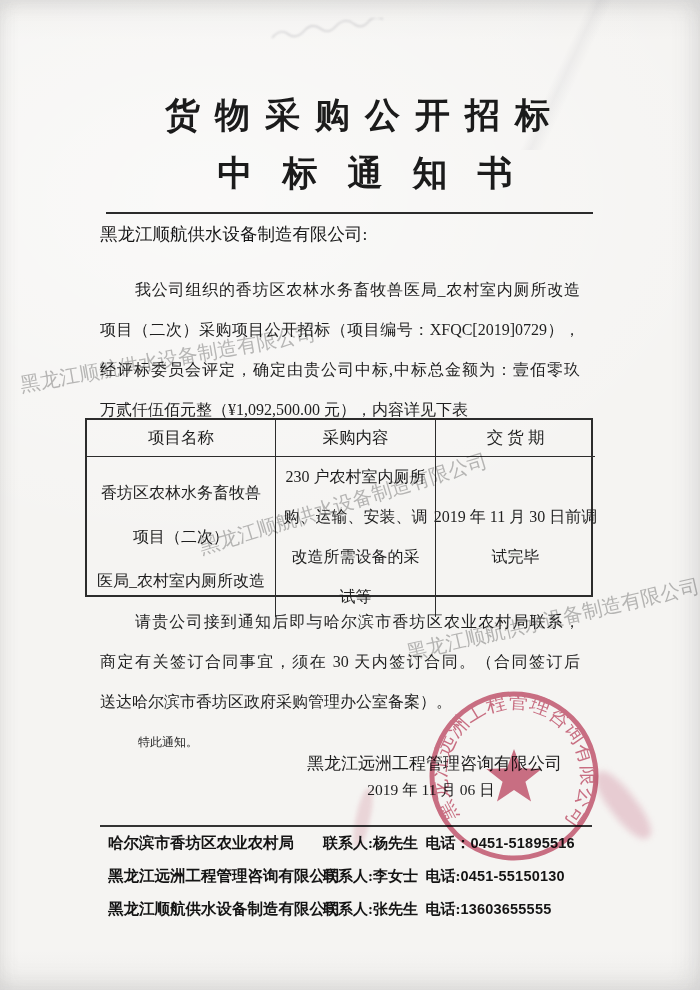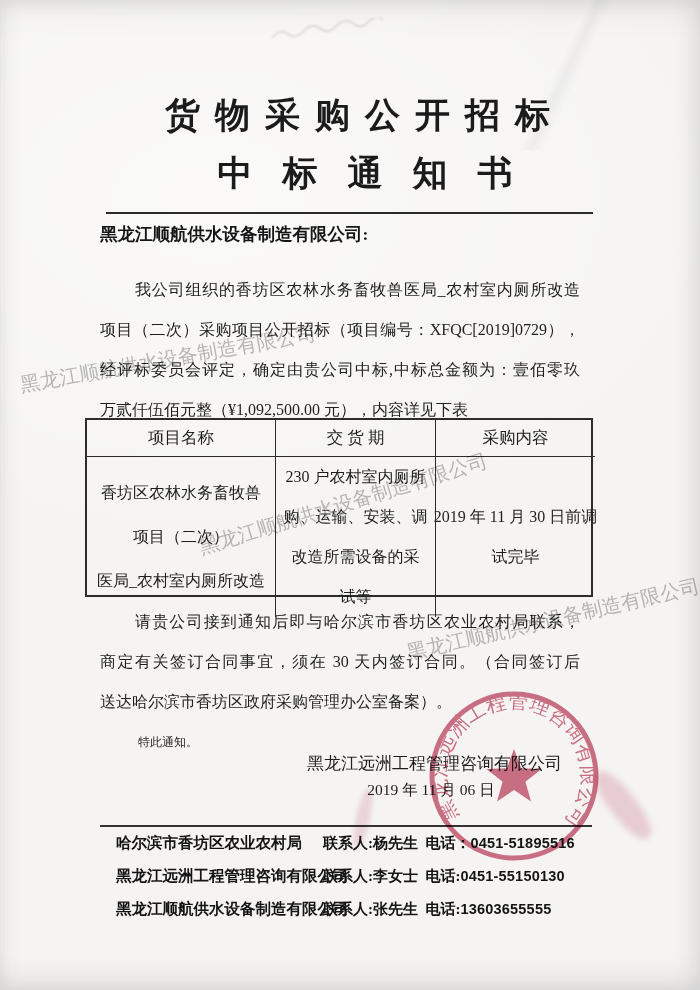--- a/index.html
+++ b/index.html
@@ -14,21 +14,21 @@
     font-family:"Liberation Serif","DejaVu Serif",serif;
     color:#222;
   }
   .abs{position:absolute;}
   
   .title{left:0;width:700px;text-align:center;font-weight:bold;color:#1b1b1b;}
   .title1{top:92px;font-size:35px;letter-spacing:15px;padding-left:15px;}
   .title2{top:150px;font-size:35px;letter-spacing:30px;padding-left:30px;}
   .hdr-rule{top:212px;left:106px;width:487px;height:2px;background:#2b2b2b;}
   
-  .recipient{top:222px;left:100px;font-size:17.5px;font-weight:bold;color:#161616;}
+  .recipient{top:222px;left:100px;font-size:17.5px;font-weight:normal;color:#161616;}
   
   .para{left:100px;width:480px;font-size:16px;color:#1f1f1f;}
   .para .ln{line-height:40px;height:40px;text-align:justify;text-align-last:justify;text-justify:inter-character;white-space:nowrap;}
   .para .ln.last{text-align-last:left;}
   .para .ln.ind{text-indent:35px;}
   .p1{top:270px;}
   .p2{top:602px;}
   .closing{top:722px;left:138px;font-size:12px;line-height:40px;height:40px;color:#1f1f1f;}
   
   .biao{top:418px;left:85px;width:508px;height:179px;display:grid;
@@ -39,21 +39,21 @@
   .biao .bt{border-top:1.5px solid #2c2c2c;}
   .biao .hc{font-size:16.5px;}
   .cell-ln40{line-height:40px;height:40px;white-space:nowrap;}
   .cell-ln44{line-height:44px;height:44px;white-space:nowrap;}
   
   .signer{top:752px;left:100px;width:462px;text-align:right;font-size:17px;color:#1d1d1d;}
   .sdate{top:780px;left:300px;width:262px;text-align:center;font-size:15.5px;color:#1d1d1d;}
   .bot-rule{top:825px;left:100px;width:492px;height:2px;background:#333;}
   
   .frow{left:100px;width:560px;height:26px;font-weight:bold;color:#141414;}
-  .frow .org{position:absolute;left:16px;top:0;font-size:15.5px;}
+  .frow .org{position:absolute;left:8px;top:0;font-size:15.5px;}
   .frow .contact{position:absolute;left:223px;top:1px;font-size:15px;}
   .frow .num{font-family:"Liberation Sans","DejaVu Sans",sans-serif;font-size:14.5px;letter-spacing:.2px;margin-top:44px;}
   .fr1{top:833px;}.fr2{top:866px;}.fr3{top:899px;}
   
   .wm{position:absolute;white-space:nowrap;font-size:20px;color:rgba(122,122,122,.5);
       mix-blend-mode:multiply;transform-origin:0 0;pointer-events:none;z-index:5;}
   .wm1{left:18px;top:372px;transform:rotate(-10deg);}
   .wm2{left:196px;top:535px;transform:rotate(-17deg);}
   .wm3{left:404px;top:640px;transform:rotate(-13deg);}
   
@@ -84,22 +84,22 @@
 
   <div class="abs para p1">
     <div class="ln ind">我公司组织的香坊区农林水务畜牧兽医局_农村室内厕所改造</div>
     <div class="ln">项目（二次）采购项目公开招标（项目编号：XFQC[2019]0729），</div>
     <div class="ln">经评标委员会评定，确定由贵公司中标,中标总金额为：壹佰零玖</div>
     <div class="ln last">万贰仟伍佰元整（¥1,092,500.00 元），内容详见下表</div>
   </div>
 
   <div class="abs biao">
     <div class="c hc">项目名称</div>
+    <div class="c hc bl">采购内容</div>
     <div class="c hc bl">交 货 期</div>
-    <div class="c hc bl">采购内容</div>
     <div class="c bt">
       <div class="cell-ln44">香坊区农林水务畜牧兽</div>
       <div class="cell-ln44">项目（二次）</div>
       <div class="cell-ln44">医局_农村室内厕所改造</div>
     </div>
     <div class="c bt bl">
       <div class="cell-ln40">230 户农村室内厕所</div>
       <div class="cell-ln40">购、运输、安装、调</div>
       <div class="cell-ln40">改造所需设备的采</div>
       <div class="cell-ln40">试等</div>

